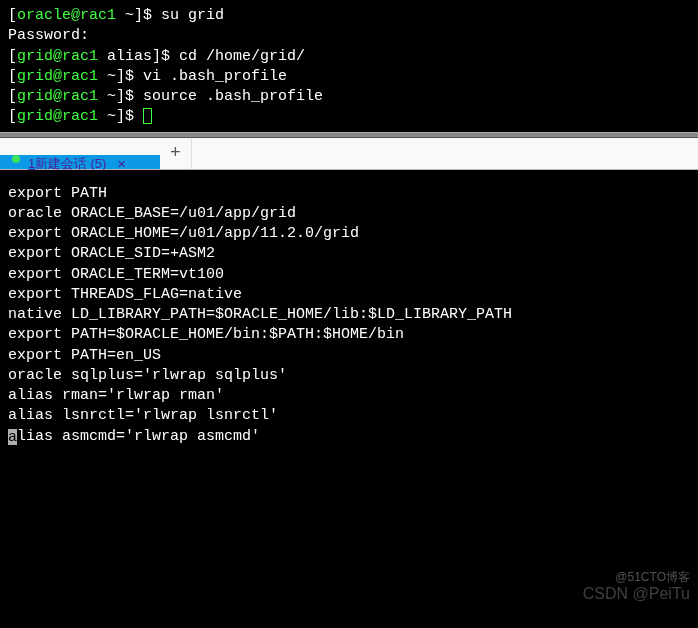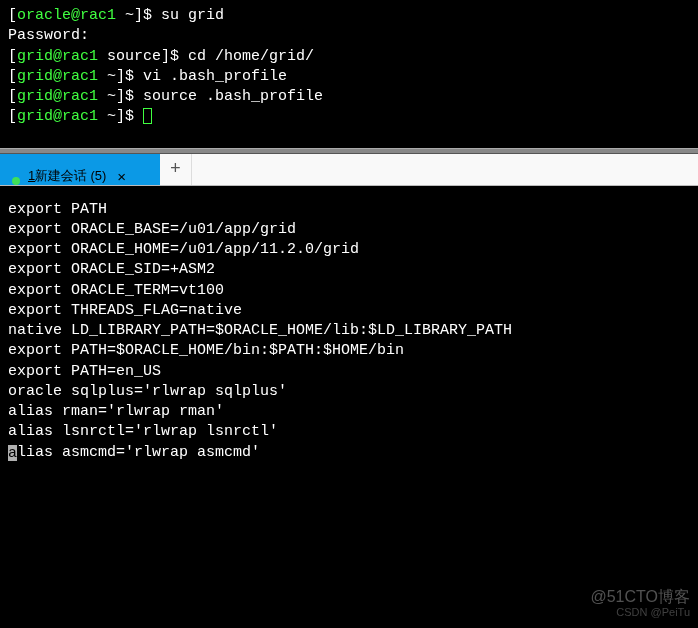--- a/index.html
+++ b/index.html
@@ -7,21 +7,21 @@
       width: 698px;
       height: 628px;
       background: #000;
       font-family: "Consolas", "Courier New", monospace;
       font-size: 15px;
       overflow: hidden;
       position: relative;
     }
     .terminal {
       background: #000;
-      padding: 6px 8px 20px 8px;
+      padding: 6px 8px 4px 8px;
       line-height: 1.35;
     }
     .line { white-space: pre; }
     .white { color: #ffffff; }
     .green { color: #40ff40; }
     .cursor-green {
       display: inline-block;
       width: 9px;
       height: 16px;
       border: 1px solid #40ff40;
@@ -44,28 +44,29 @@
     }
     .tabbar {
       height: 32px;
       background: #f9f9f9;
       border-bottom: 1px solid #bbb;
       display: flex;
       align-items: stretch;
     }
     .tab {
       background: #0b99e6;
-      color: #000000;
+      color: #4c1d95;
       display: flex;
-      align-items: flex-end;
+      align-items: flex-start;
       padding: 0 10px 0 12px;
       font-family: "Segoe UI", Arial, sans-serif;
       font-size: 13px;
       gap: 8px;
       min-width: 160px;
+      margin-top: 17px;
     }
     .tab .dot {
       width: 8px;
       height: 8px;
       background: #3fe05a;
       border-radius: 50%;
       flex-shrink: 0;
     }
     .tab .tab-num { text-decoration: underline; margin-right: -4px; }
     .tab .close {
@@ -94,30 +95,30 @@
     .bottom-line { position: relative; }
     .watermarks {
       position: absolute;
       right: 8px;
       bottom: 6px;
       text-align: right;
       font-family: Arial, sans-serif;
       line-height: 1.2;
       pointer-events: none;
     }
-    .wm1 { color: rgba(180,180,180,0.45); font-size: 16px; }
-    .wm2 { color: rgba(180,180,180,0.35); font-size: 11px; }
+    .wm1 { color: rgba(180,180,180,0.45); font-size: 12px; }
+    .wm2 { color: rgba(180,180,180,0.35); font-size: 16px; }
   </style>
 </head>
 <body>
 
 <div class="terminal">
   <div class="line"><span class="white">[</span><span class="green">oracle@rac1</span><span class="white"> ~]$ </span><span class="white">su grid</span></div>
   <div class="line white">Password:</div>
-  <div class="line"><span class="white">[</span><span class="green">grid@rac1</span><span class="white"> source]$ </span><span class="white">cd /home/grid/</span></div>
+  <div class="line"><span class="white">[</span><span class="green">grid@rac1</span><span class="white"> alias]$ </span><span class="white">cd /home/grid/</span></div>
   <div class="line"><span class="white">[</span><span class="green">grid@rac1</span><span class="white"> ~]$ </span><span class="white">vi .bash_profile</span></div>
   <div class="line"><span class="white">[</span><span class="green">grid@rac1</span><span class="white"> ~]$ </span><span class="white">source .bash_profile</span></div>
   <div class="line"><span class="white">[</span><span class="green">grid@rac1</span><span class="white"> ~]$ </span><span class="cursor-green"></span></div>
 </div>
 
 <div class="divider"></div>
 
 <div class="tabbar">
   <div class="tab">
     <span class="dot"></span>
@@ -126,21 +127,21 @@
   </div>
   <div class="addtab">
     <span>+</span>
   </div>
 </div>
 
 <div class="terminal2">
   <div class="line white"></div>
   <div class="line white">export PATH</div>
   <div class="line white"></div>
-  <div class="line white">export ORACLE_BASE=/u01/app/grid</div>
+  <div class="line white">oracle ORACLE_BASE=/u01/app/grid</div>
   <div class="line white">export ORACLE_HOME=/u01/app/11.2.0/grid</div>
   <div class="line white">export ORACLE_SID=+ASM2</div>
   <div class="line white">export ORACLE_TERM=vt100</div>
   <div class="line white">export THREADS_FLAG=native</div>
   <div class="line white">native LD_LIBRARY_PATH=$ORACLE_HOME/lib:$LD_LIBRARY_PATH</div>
   <div class="line white">export PATH=$ORACLE_HOME/bin:$PATH:$HOME/bin</div>
   <div class="line white">export PATH=en_US</div>
   <div class="line white">oracle sqlplus='rlwrap sqlplus'</div>
   <div class="line white">alias rman='rlwrap rman'</div>
   <div class="line white">alias lsnrctl='rlwrap lsnrctl'</div>

